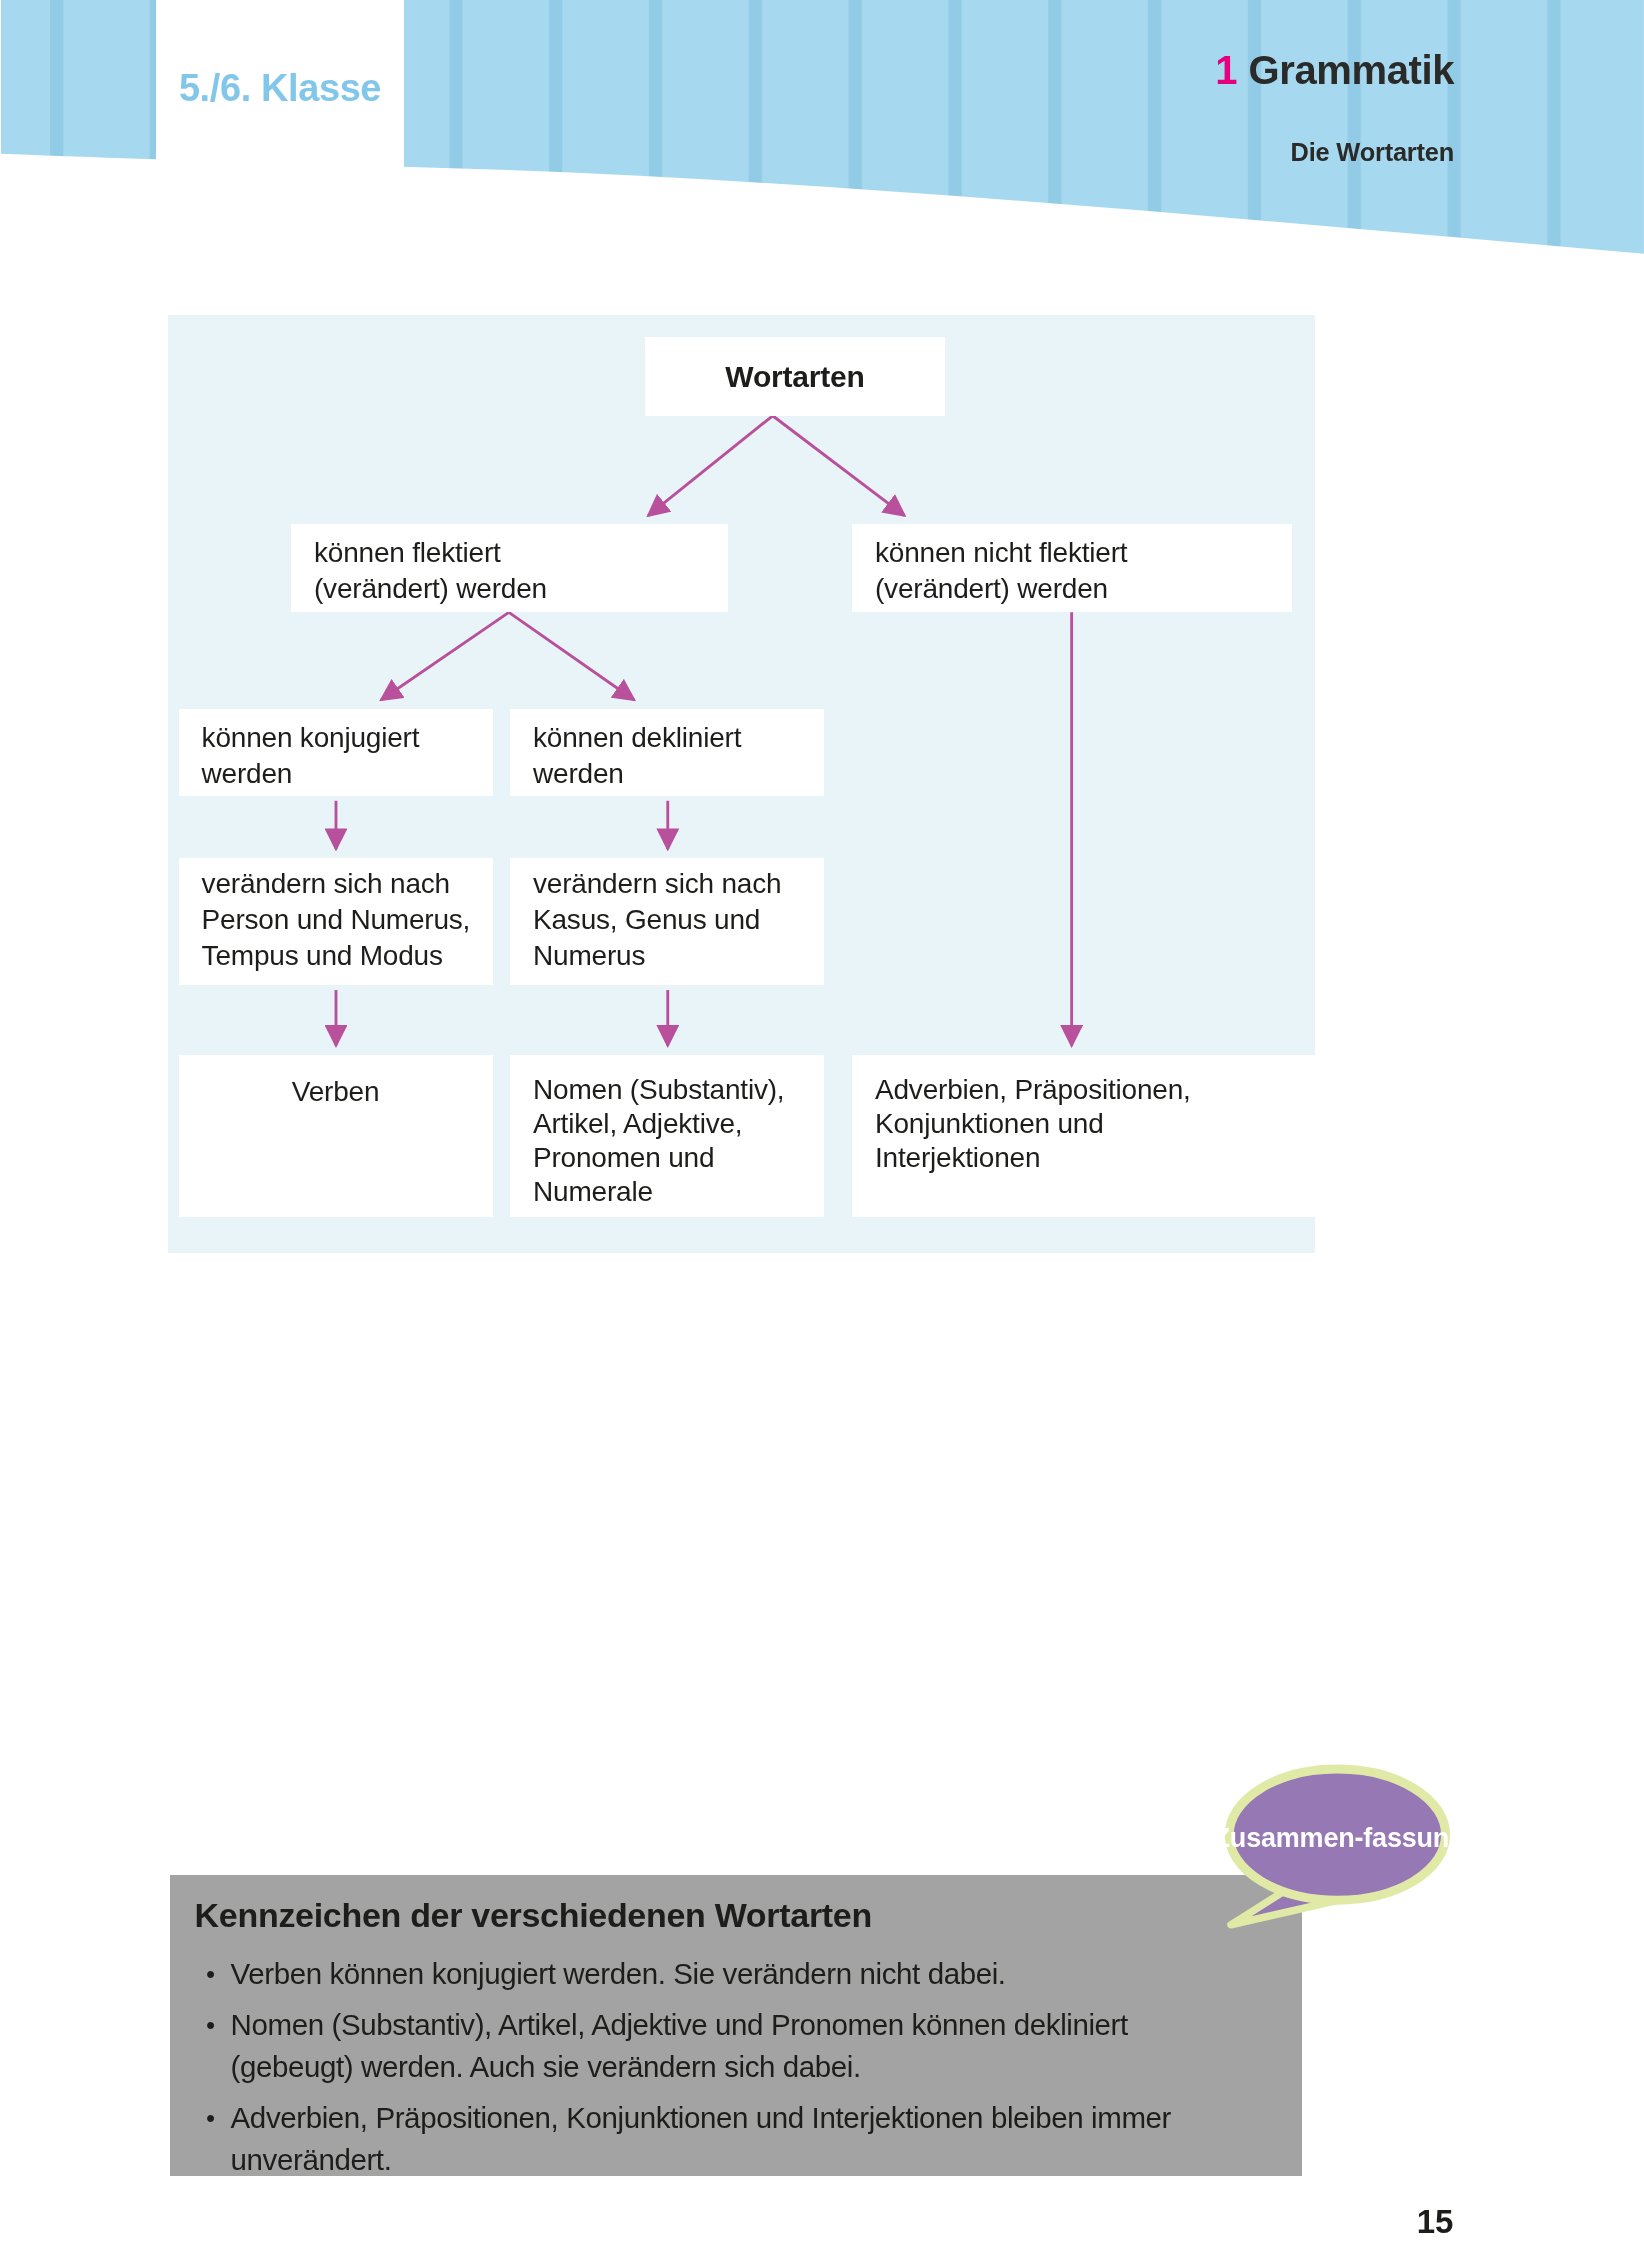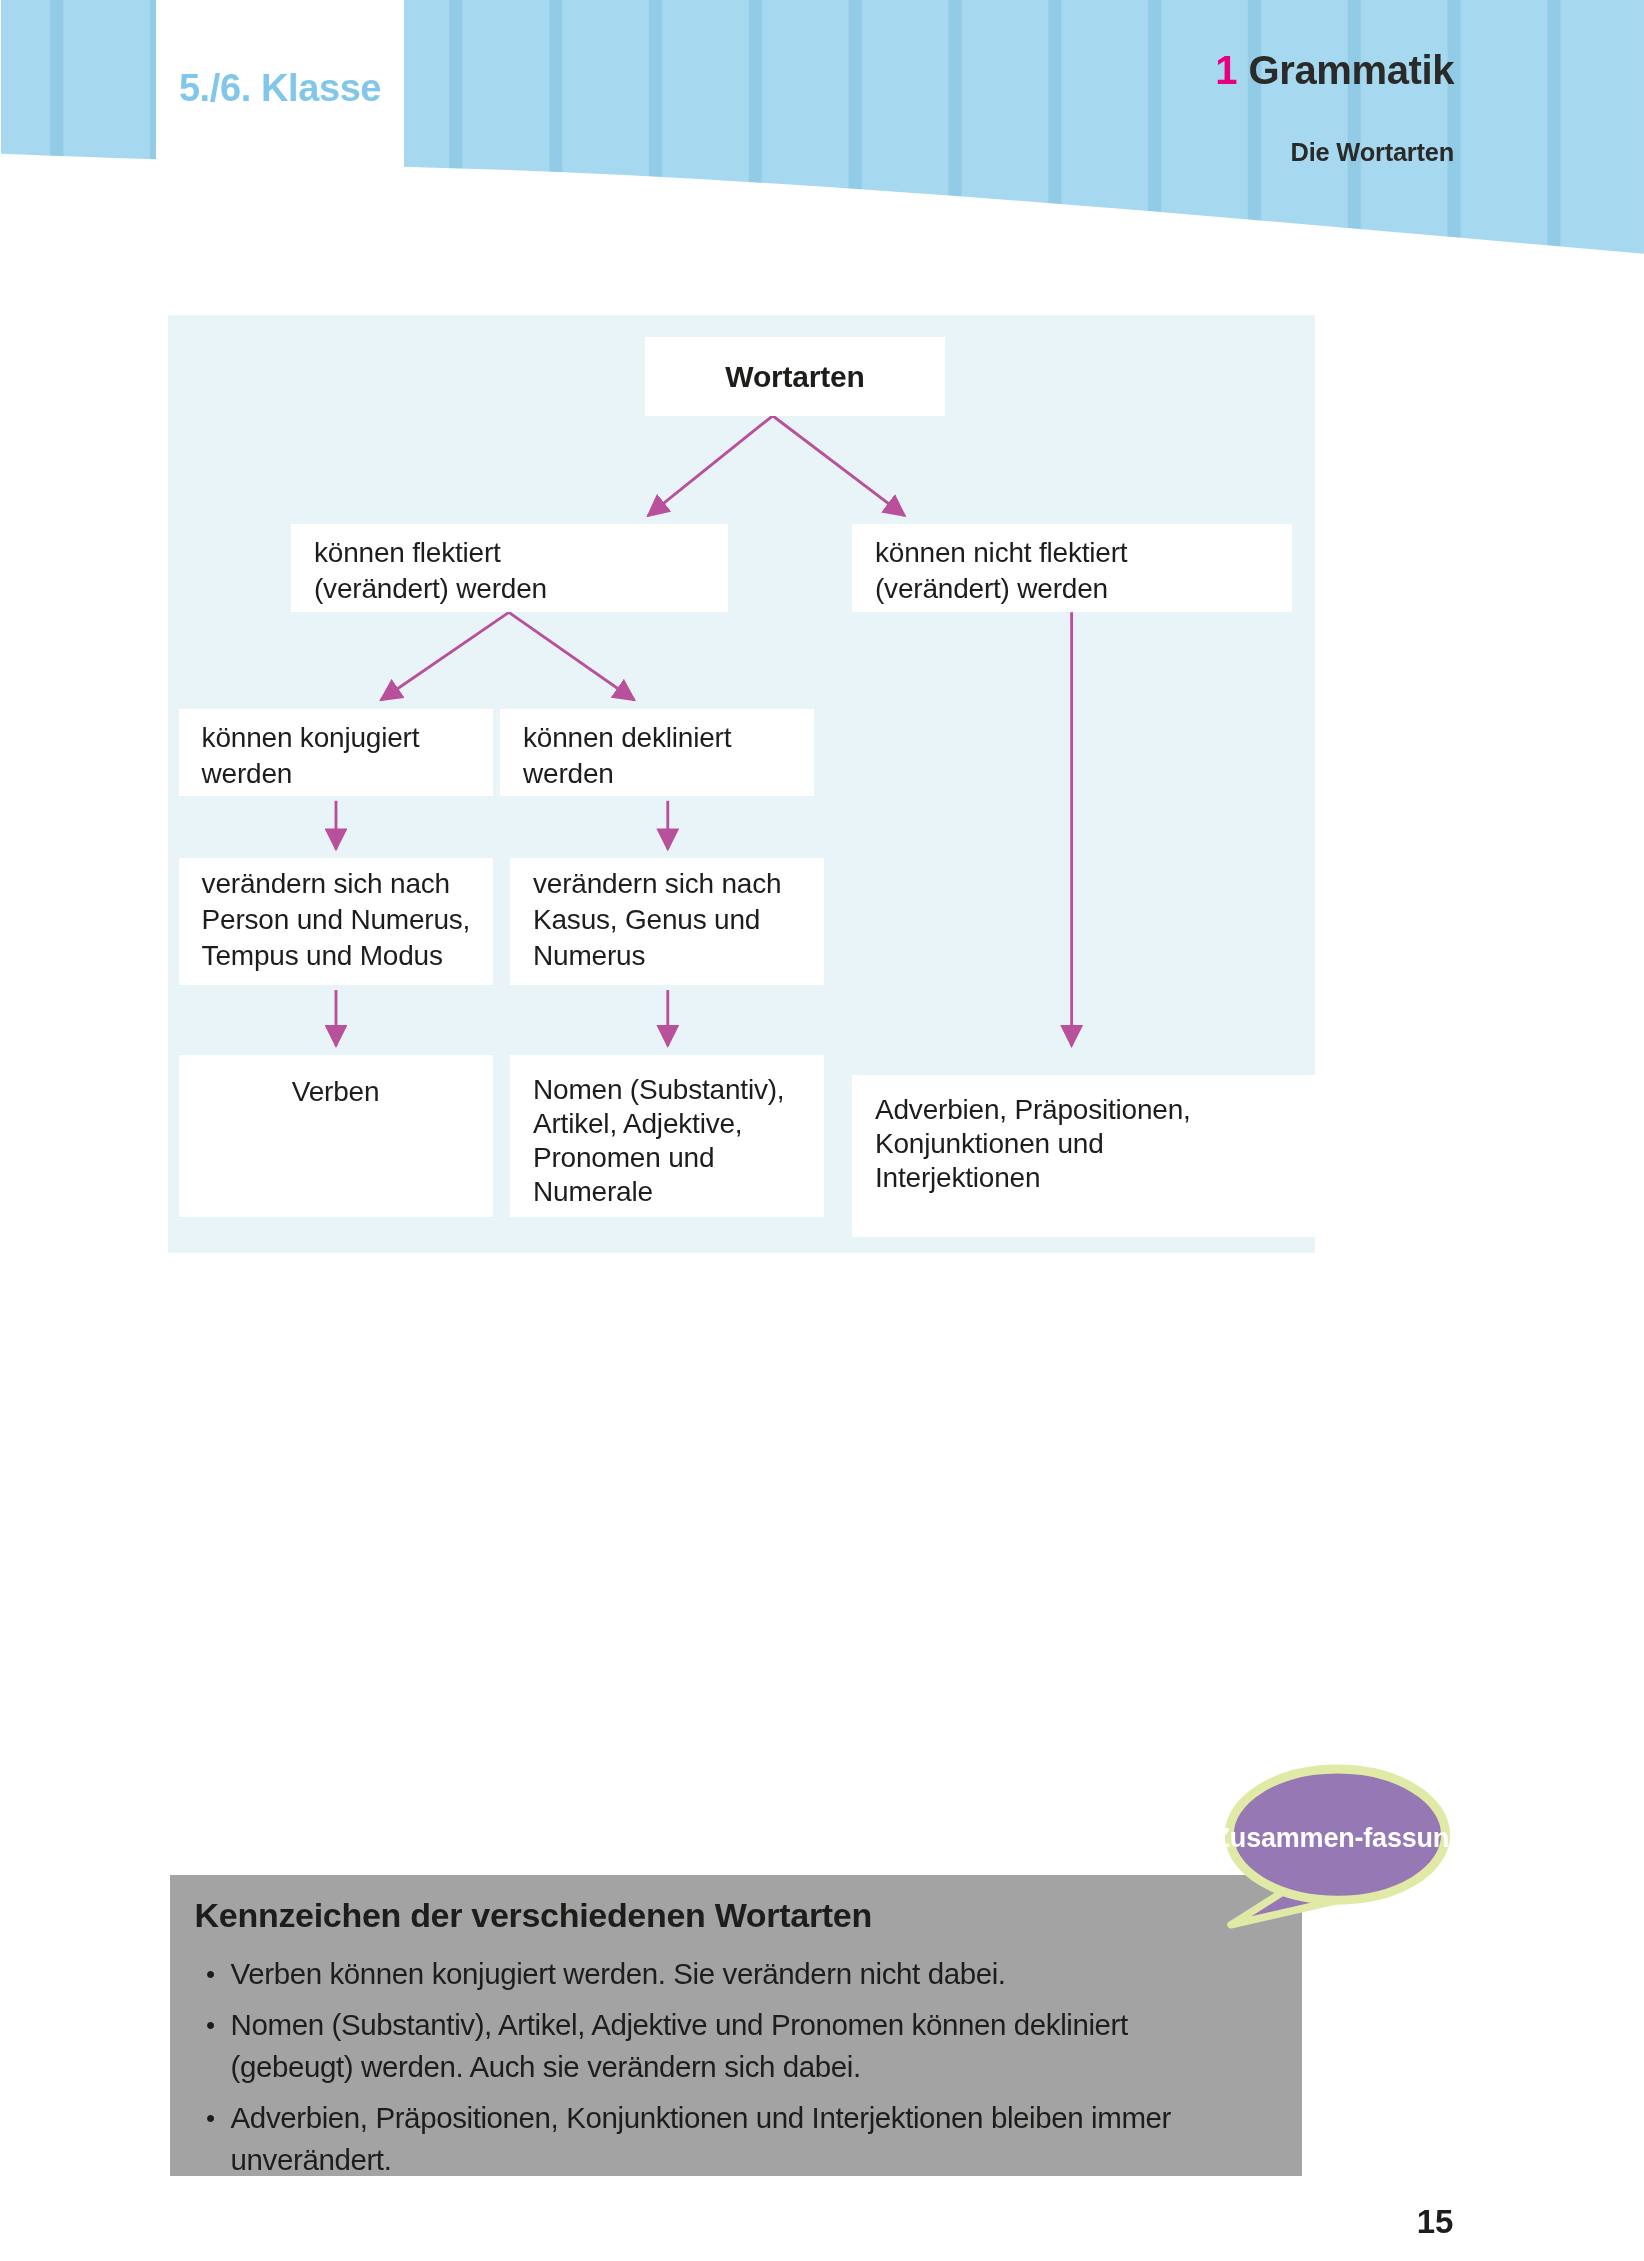--- a/index.html
+++ b/index.html
@@ -32,26 +32,26 @@
   .fbox{
     position:absolute;background:#ffffff;font-size:28px;line-height:36px;
     letter-spacing:-0.2px;color:#1d1d1b;box-sizing:border-box;
   }
   .fbox span{display:block;}
   #node-root{left:477px;top:22px;width:300px;height:79px;display:flex;align-items:center;justify-content:center;
     font-size:30px;font-weight:bold;}
   #node-flektiert{left:123px;top:209px;width:437px;height:88px;padding:10.6px 16.4px 0 23px;}
   #node-nicht-flektiert{left:684px;top:209px;width:440px;height:88px;padding:10.6px 16.4px 0 23px;}
   #node-konjugiert{left:10.6px;top:394px;width:314px;height:87px;padding:10.6px 13px 0 23px;}
-  #node-dekliniert{left:332px;top:394px;width:314px;height:87px;padding:10.6px 13px 0 23px;}
+  #node-dekliniert{left:342px;top:394px;width:314px;height:87px;padding:10.6px 13px 0 23px;}
   #node-konjugiert-detail{left:10.6px;top:543px;width:314px;height:127px;padding:8.2px 8.2px 0 23px;}
   #node-dekliniert-detail{left:342px;top:543px;width:314px;height:127px;padding:8.2px 8.2px 0 23px;}
   #node-verben{left:10.6px;top:740px;width:314px;height:162px;padding:19.7px 8.2px 0 8.2px;text-align:center;line-height:34px;}
   #node-nomen{left:342px;top:740px;width:314px;height:162px;padding:18px 8.2px 0 23px;line-height:34px;}
-  #node-unveraenderlich{left:684px;top:740px;width:516px;height:162px;padding:18px 0 0 23px;line-height:34px;margin-top:20px;}
+  #node-unveraenderlich{left:684px;top:740px;width:516px;height:162px;padding:18px 0 0 23px;line-height:34px;}
   #flow-arrows{position:absolute;left:0;top:0;}
   
   #summary-box{
     position:absolute;left:170px;top:1875px;width:1132px;height:301px;background:#a3a3a3;
     box-sizing:border-box;padding:21px 33px 0 24.6px;
   }
   #summary-title{font-size:34px;font-weight:bold;letter-spacing:-0.3px;color:#1d1d1b;margin:0 0 18px 0;}
   .bullet{display:flex;font-size:29.5px;line-height:42px;letter-spacing:-0.4px;margin-bottom:9px;color:#1d1d1b;}
   .bullet .dot{width:36px;flex:0 0 36px;padding-left:11.5px;box-sizing:border-box;font-size:26px;}
   .bullet .btext span{display:block;}

